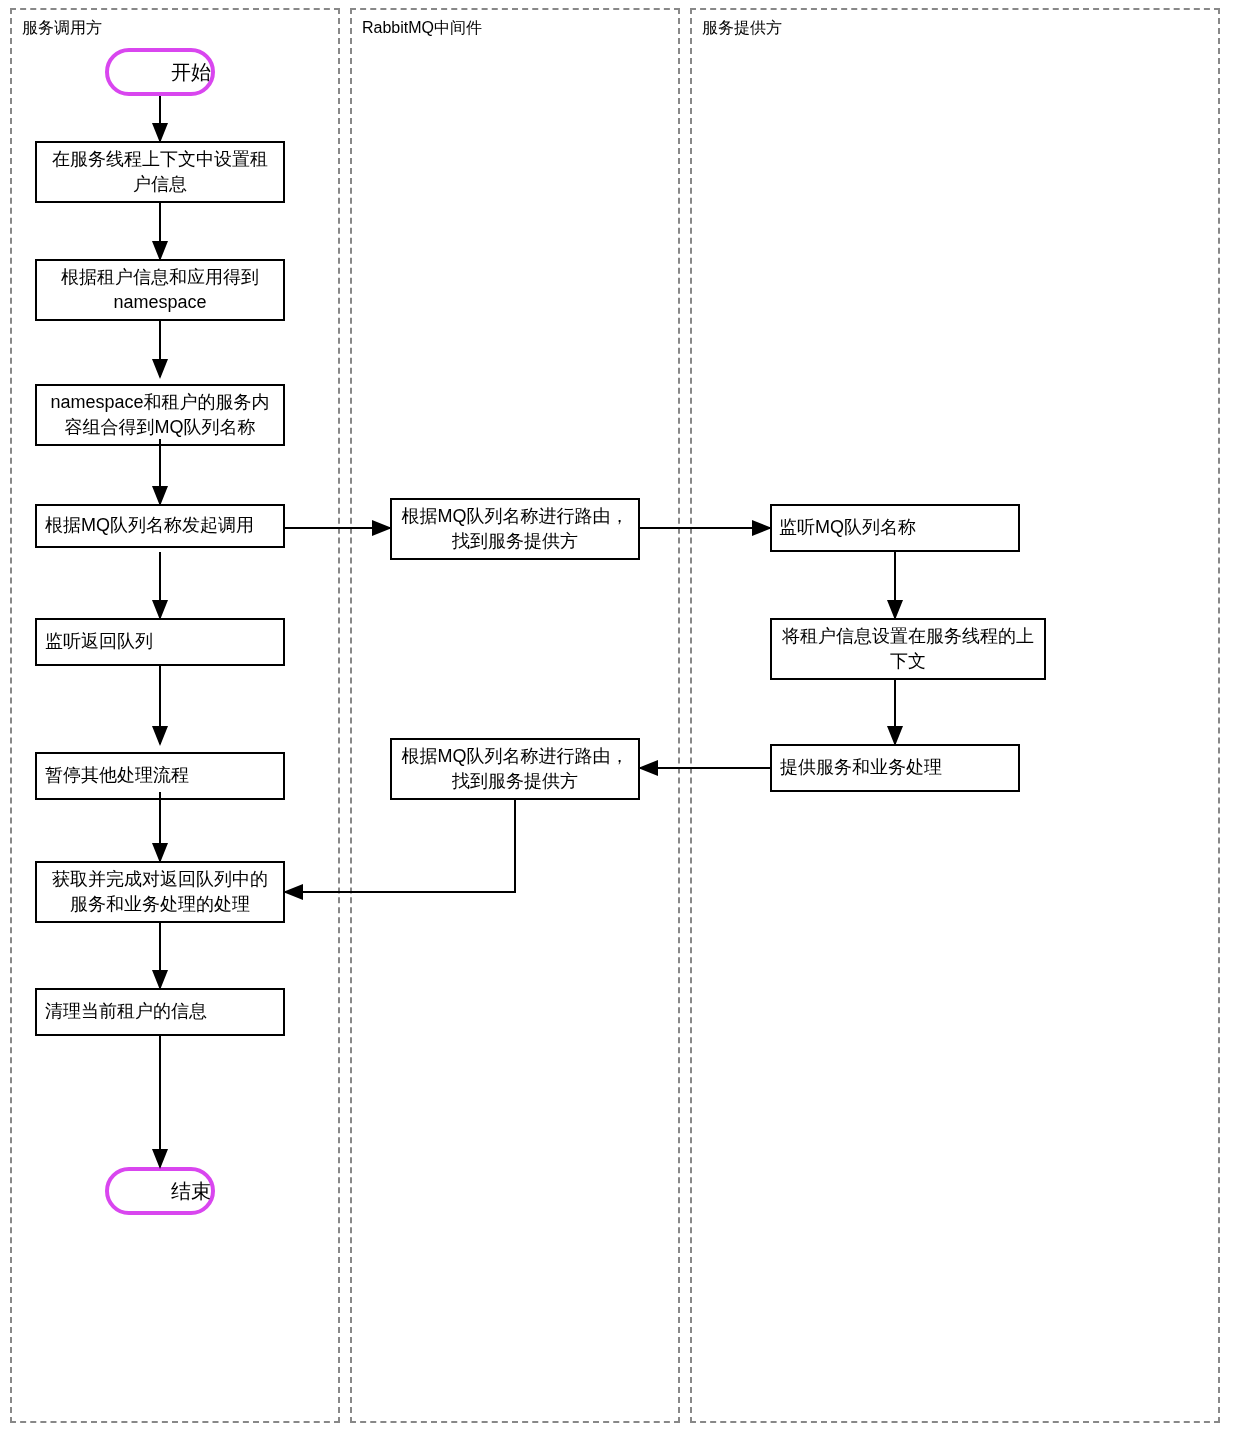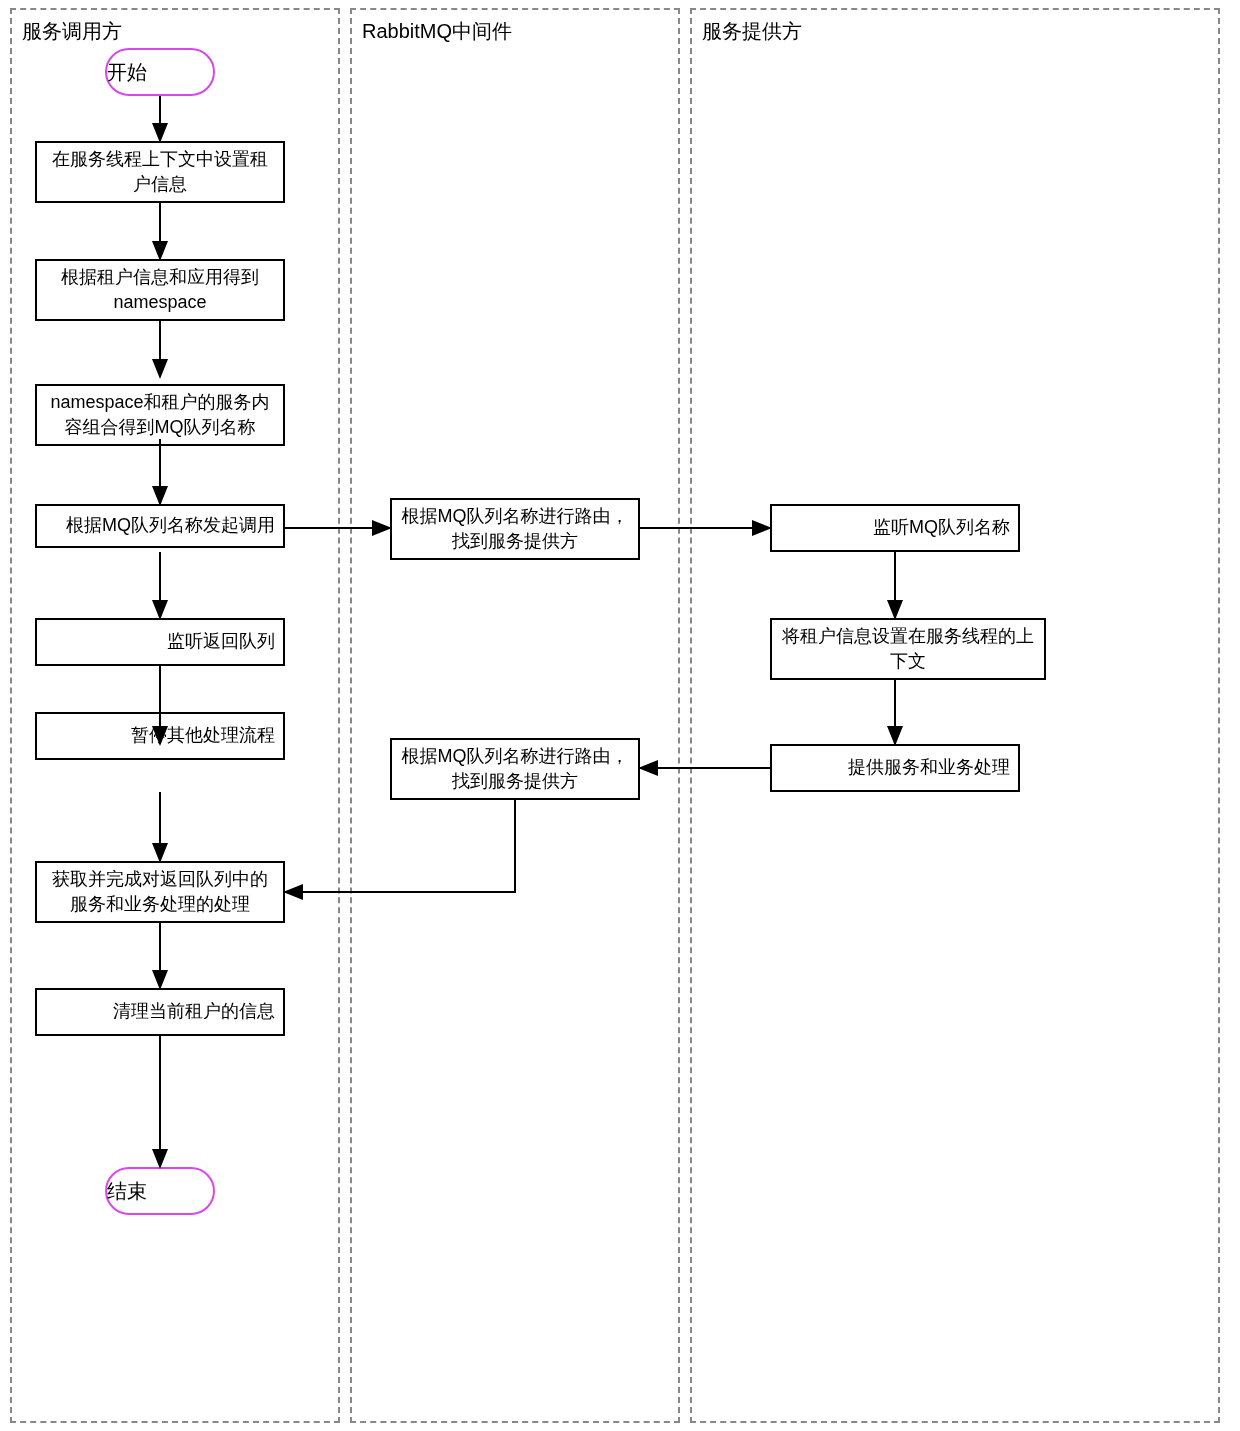--- a/index.html
+++ b/index.html
@@ -19,41 +19,41 @@
   .lane {
     position: absolute;
     border: 2px dashed #888;
     top: 8px;
     bottom: 8px;
   }
   .lane-title {
     position: absolute;
     top: 8px;
     left: 10px;
-    font-size: 20px;
+    font-size: 16px;
   }
   .box {
     position: absolute;
     border: 2px solid #000;
     background: #fff;
     display: flex;
     align-items: center;
-    justify-content: flex-end;
+    justify-content: flex-start;
     text-align: center;
     padding: 6px 8px;
     line-height: 1.4;
   }
   .terminator {
     position: absolute;
-    border: 2px solid #d946ef;
+    border: 4px solid #d946ef;
     background: #fff;
     border-radius: 28px;
     display: flex;
     align-items: center;
-    justify-content: flex-start;
+    justify-content: flex-end;
     font-size: 20px;
   }
   svg.arrows {
     position: absolute;
     top: 0; left: 0;
     width: 1240px;
     height: 1431px;
     pointer-events: none;
   }
 </style>
@@ -87,21 +87,21 @@
   </div>
   <div class="box" style="left:35px; top:384px; width:250px; height:62px;">
     <span>namespace和租户的服务内容组合得到MQ队列名称</span>
   </div>
   <div class="box" style="left:35px; top:504px; width:250px; height:44px;">
     <span>根据MQ队列名称发起调用</span>
   </div>
   <div class="box" style="left:35px; top:618px; width:250px; height:48px;">
     <span>监听返回队列</span>
   </div>
-  <div class="box" style="left:35px; top:712px; width:250px; height:48px;">
+  <div class="box" style="left:35px; top:752px; width:250px; height:48px;">
     <span>暂停其他处理流程</span>
   </div>
   <div class="box" style="left:35px; top:861px; width:250px; height:62px;">
     <span>获取并完成对返回队列中的服务和业务处理的处理</span>
   </div>
   <div class="box" style="left:35px; top:988px; width:250px; height:48px;">
     <span>清理当前租户的信息</span>
   </div>
 
   <div class="box" style="left:390px; top:498px; width:250px; height:62px;">

